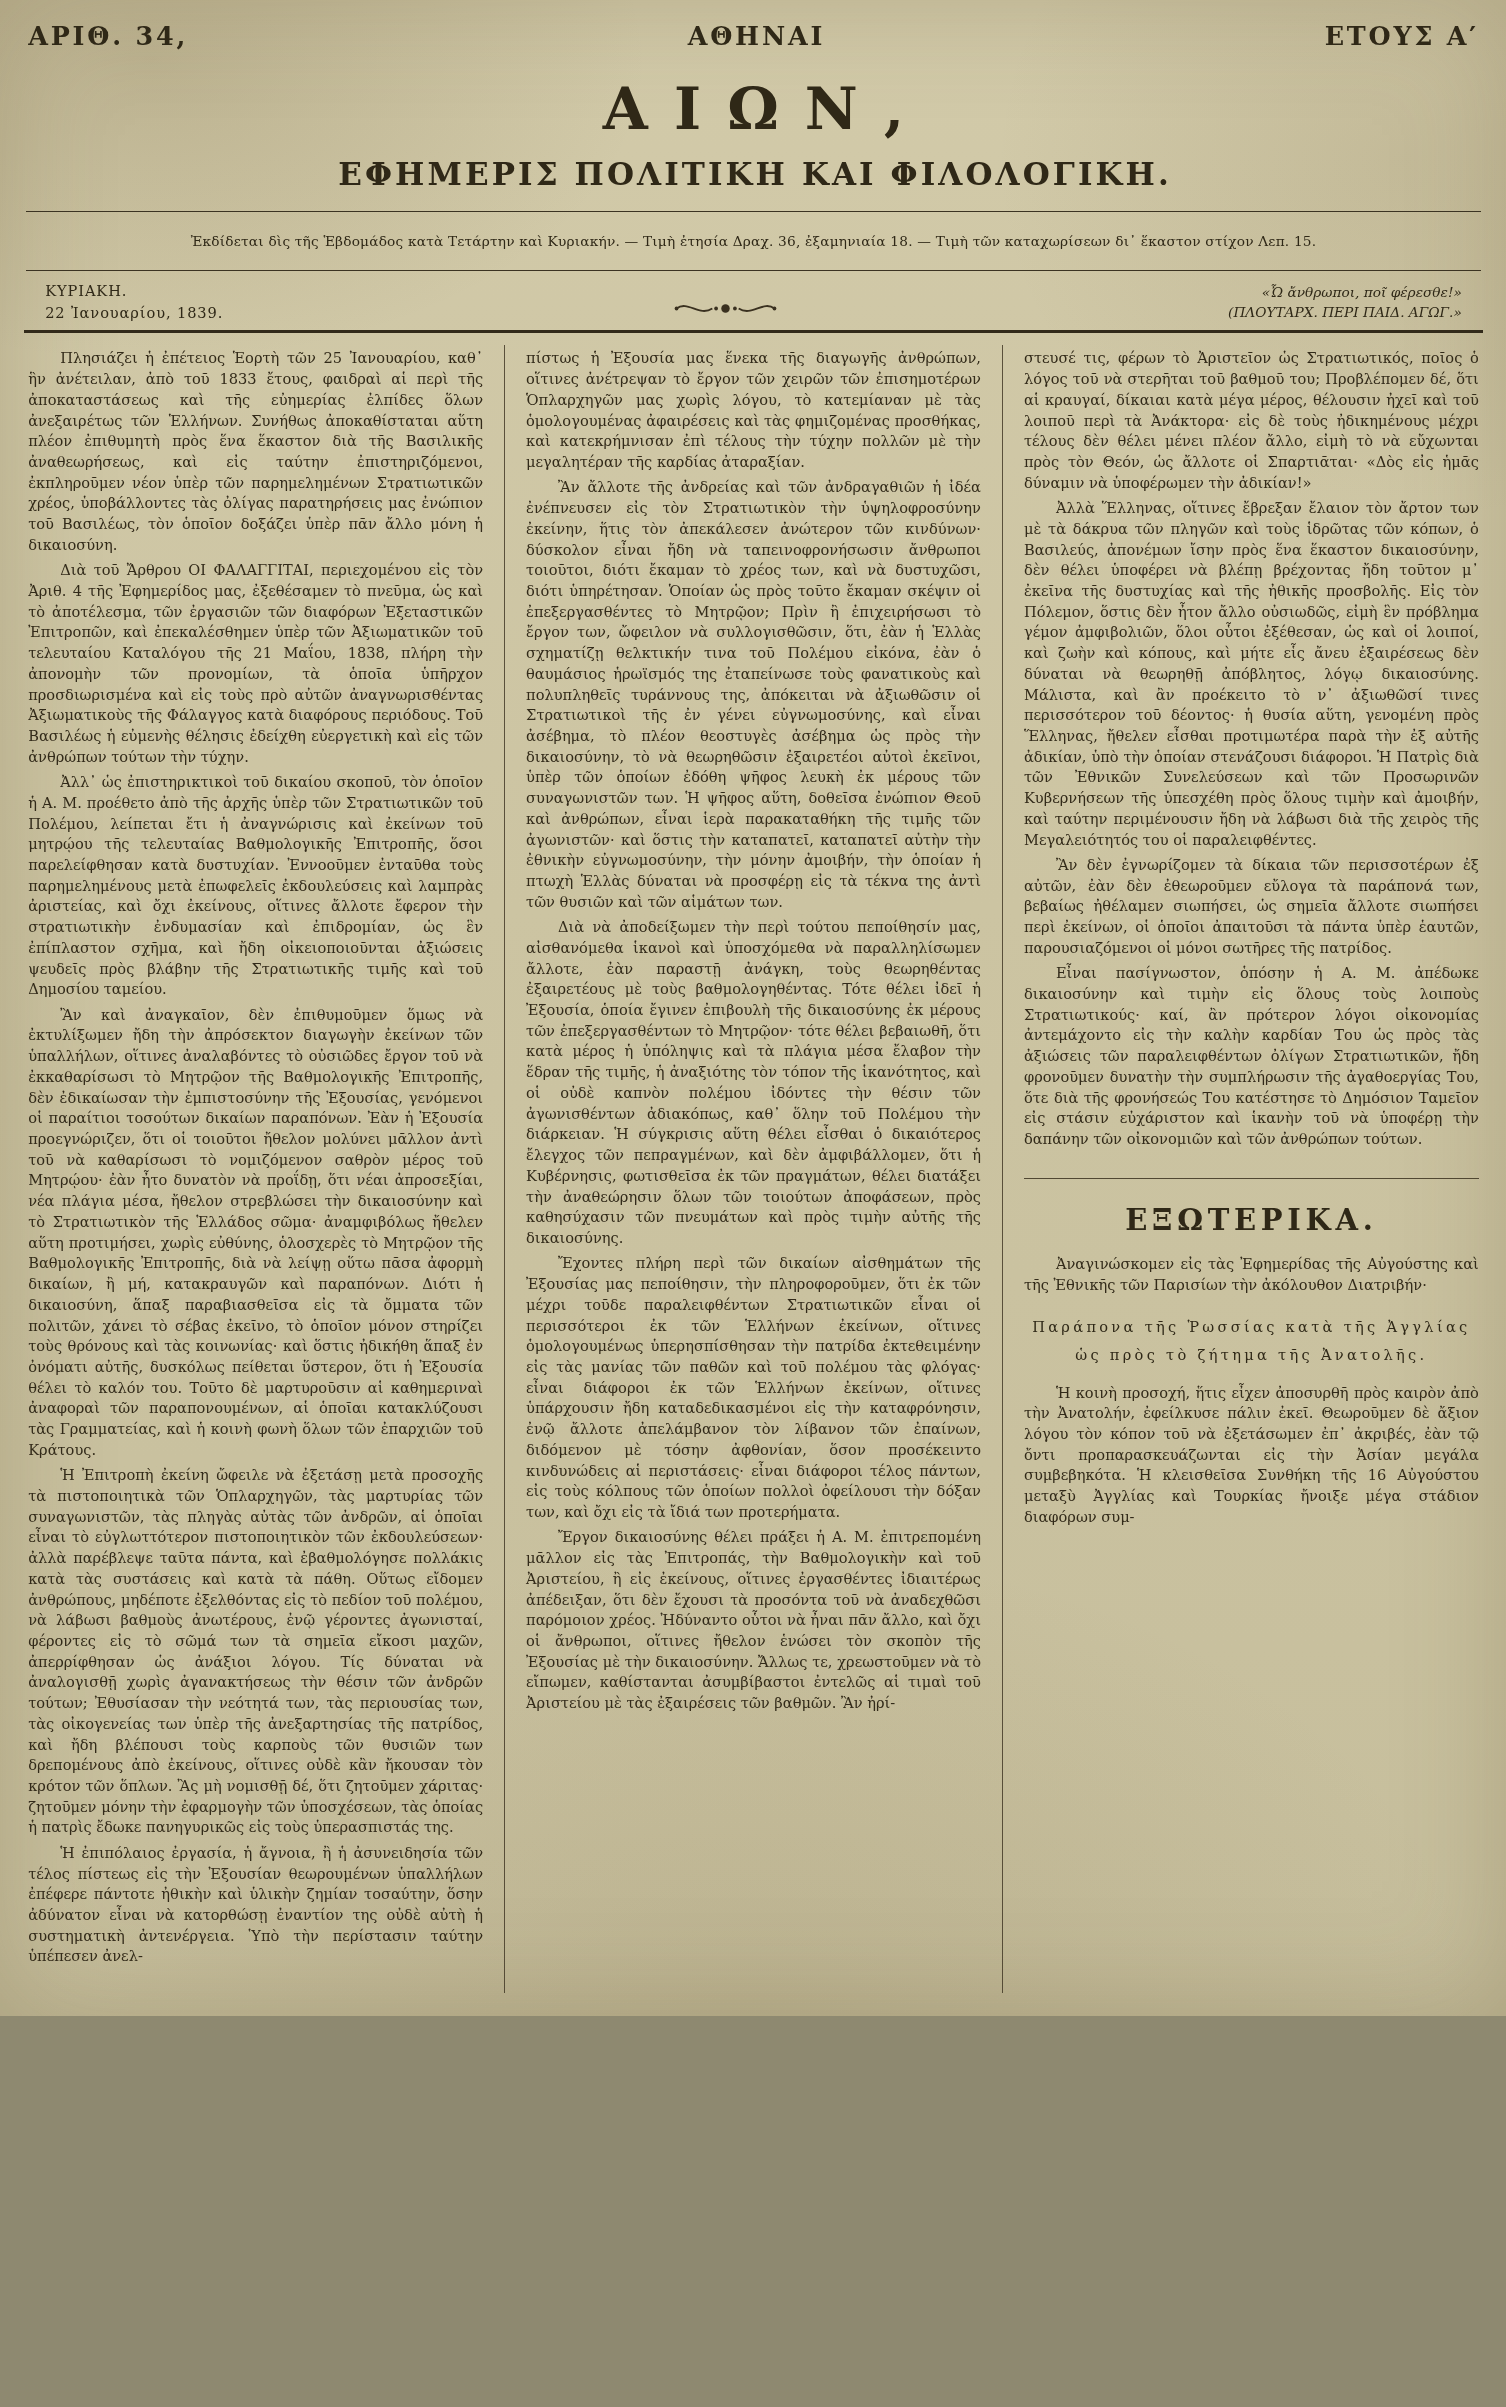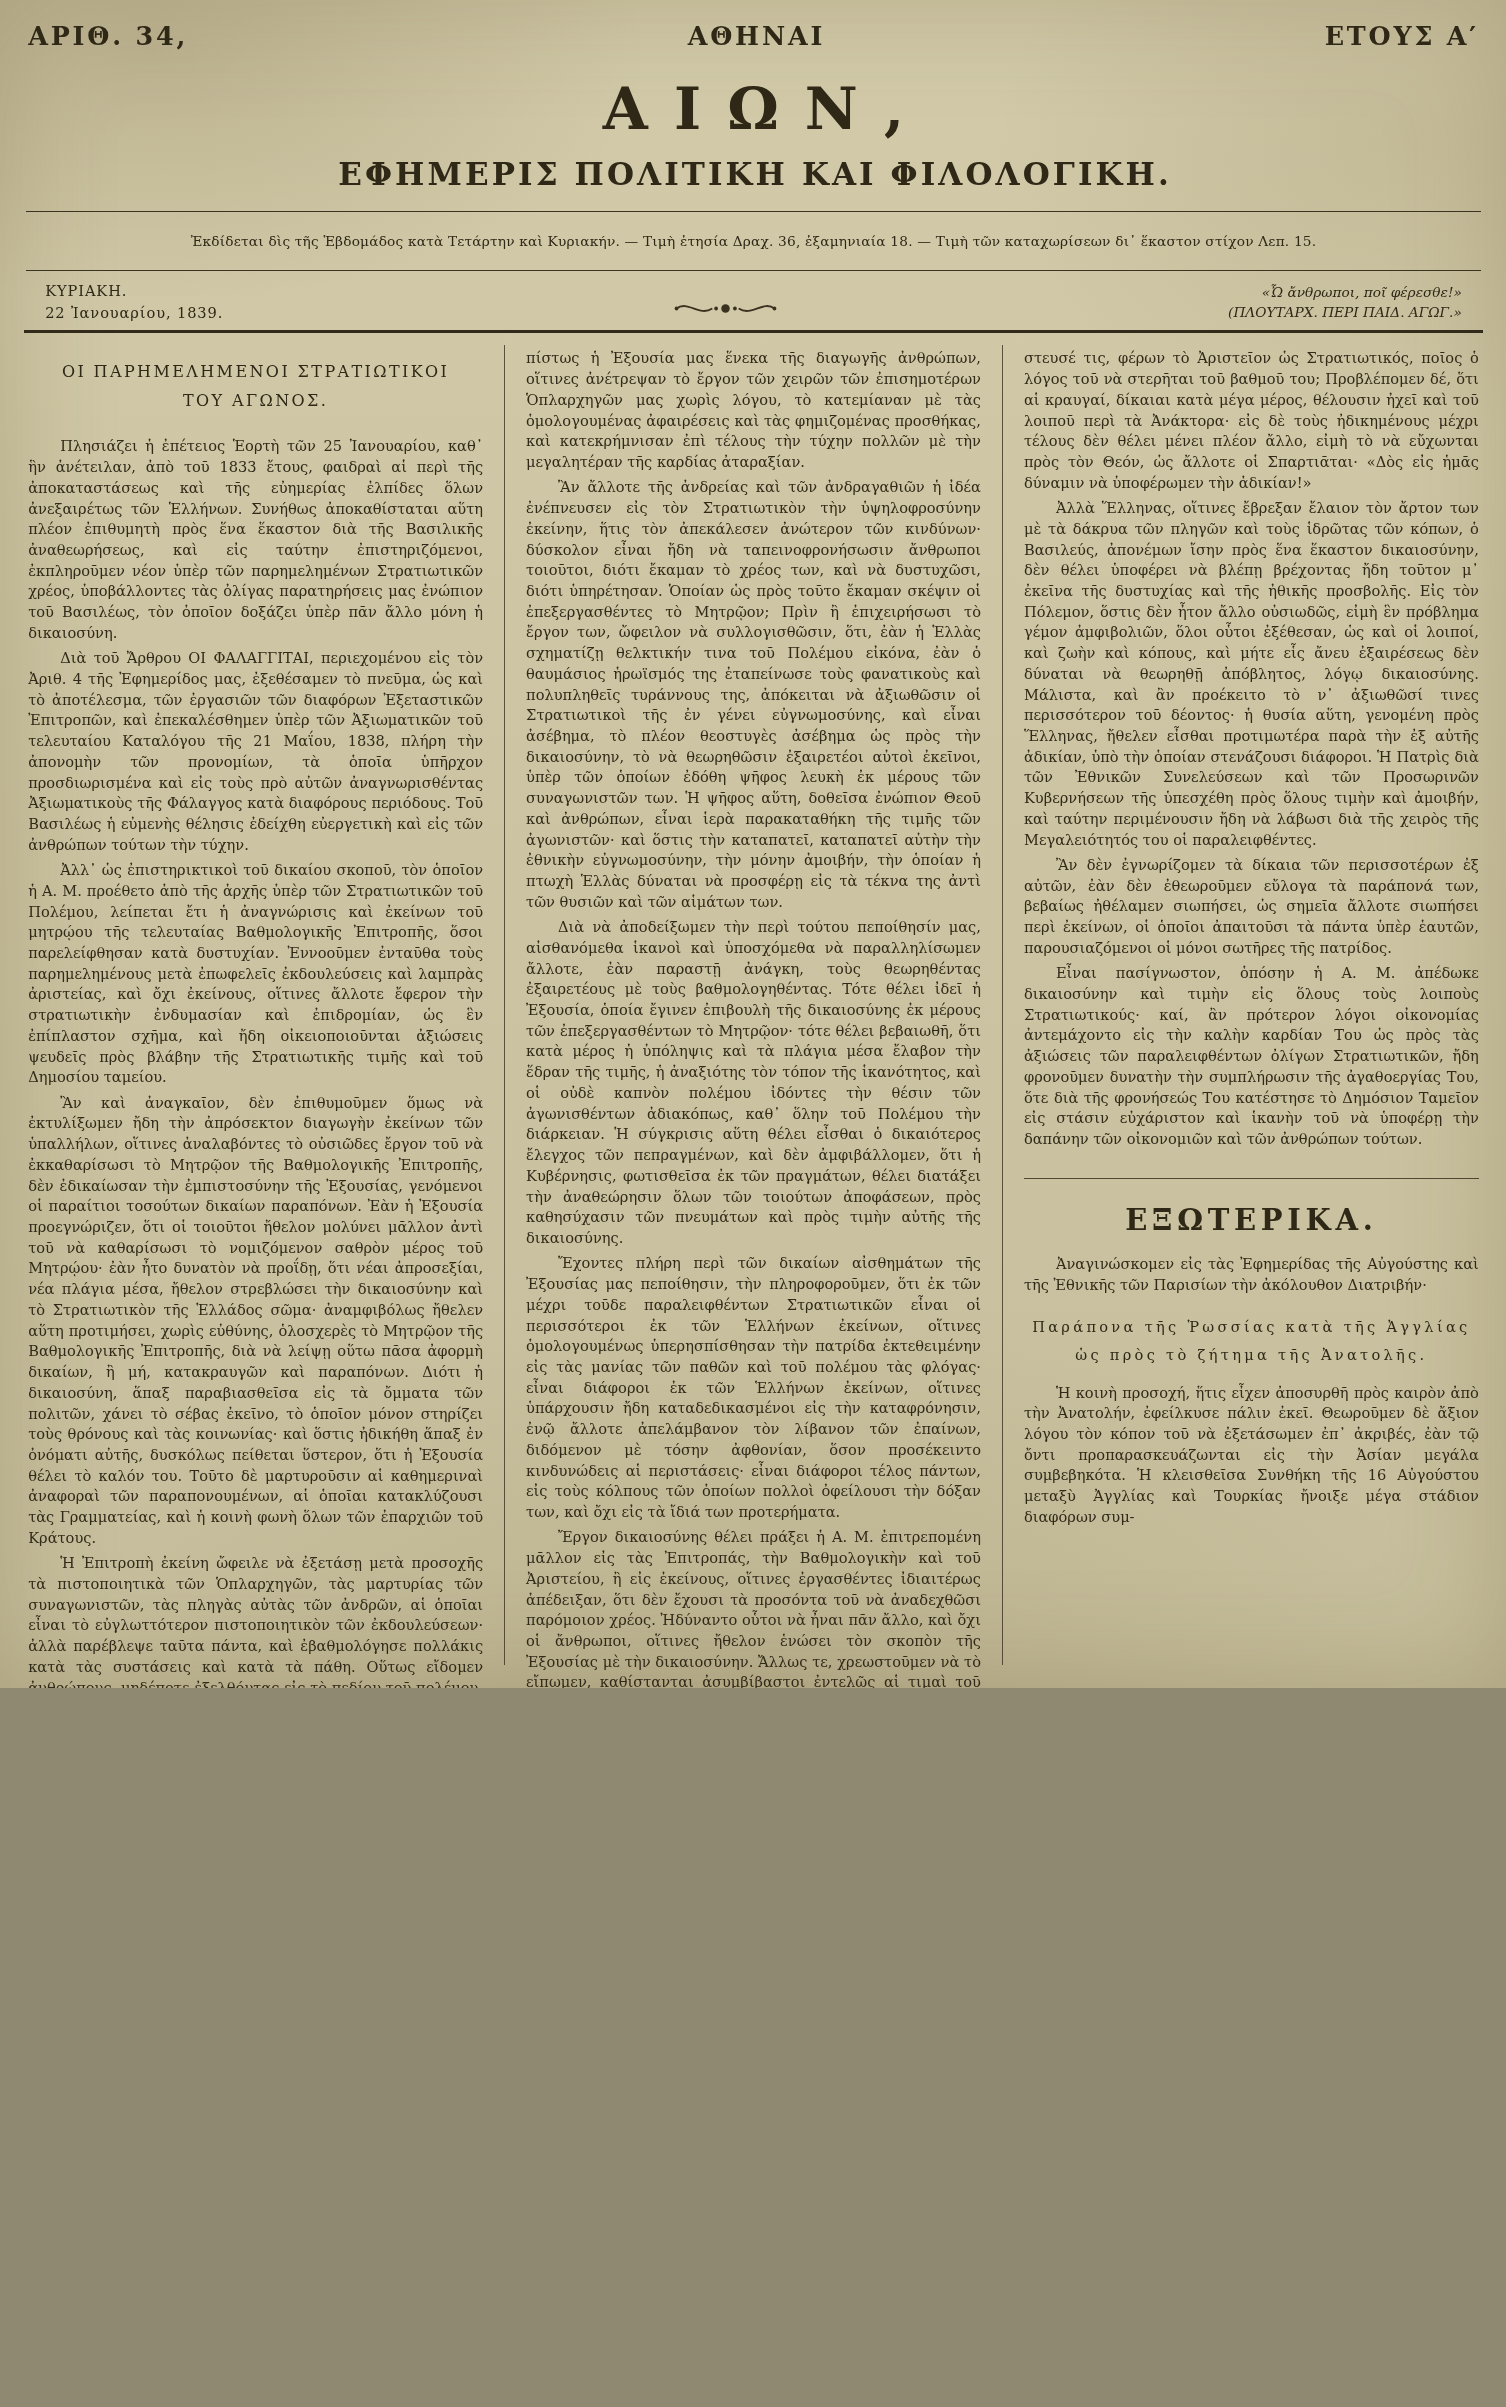--- a/index.html
+++ b/index.html
@@ -1,20 +1,20 @@
 <!DOCTYPE html>
 <html lang="el" style="font-size:15px"><head>
 <meta charset="utf-8">
 <style>
   html, body { margin: 0; padding: 0; }
   body { background: #8e8970; font-family: "DejaVu Serif", "Liberation Serif", serif; }
 
   .page {
     width: 1507px;
-    height: 1688px;
+    height: 2016px;
     box-sizing: border-box;
     padding: 15px 22.6px 22.6px;
     display: flex;
     flex-direction: column;
     color: #2f2817;
     background-color: #cbc3a1;
     background-image:
       radial-gradient(ellipse 55% 25% at 10% 3%, rgba(105,88,50,0.20), transparent 60%),
       radial-gradient(ellipse 45% 30% at 93% 8%, rgba(105,88,50,0.13), transparent 60%),
       radial-gradient(ellipse 70% 35% at 50% 101%, rgba(110,92,55,0.12), transparent 70%),
@@ -166,21 +166,20 @@
         <span>(ΠΛΟΥΤΑΡΧ. ΠΕΡΙ ΠΑΙΔ. ΑΓΩΓ.»</span>
       </div>
     </div>
 
     <div class="rule-heavy"></div>
   </header>
 
   <main class="columns">
 
     <section class="col">
-      <h3 class="article-title">ΟΙ ΠΑΡΗΜΕΛΗΜΕΝΟΙ ΣΤΡΑΤΙΩΤΙΚΟΙ ΤΟΥ ΑΓΩΝΟΣ.</h3>
       <p class="para">Πλησιάζει ἡ ἐπέτειος Ἑορτὴ τῶν 25 Ἰανουαρίου, καθ᾽ ἣν ἀνέτειλαν, ἀπὸ τοῦ 1833 ἔτους, φαιδραὶ αἱ περὶ τῆς ἀποκαταστάσεως καὶ τῆς εὐημερίας ἐλπίδες ὅλων ἀνεξαιρέτως τῶν Ἑλλήνων. Συνήθως ἀποκαθίσταται αὕτη πλέον ἐπιθυμητὴ πρὸς ἕνα ἕκαστον διὰ τῆς Βασιλικῆς ἀναθεωρήσεως, καὶ εἰς ταύτην ἐπιστηριζόμενοι, ἐκπληροῦμεν νέον ὑπὲρ τῶν παρημελημένων Στρατιωτικῶν χρέος, ὑποβάλλοντες τὰς ὀλίγας παρατηρήσεις μας ἐνώπιον τοῦ Βασιλέως, τὸν ὁποῖον δοξάζει ὑπὲρ πᾶν ἄλλο μόνη ἡ δικαιοσύνη.</p>
       <p class="para">Διὰ τοῦ Ἄρθρου ΟΙ ΦΑΛΑΓΓΙΤΑΙ, περιεχομένου εἰς τὸν Ἀριθ. 4 τῆς Ἐφημερίδος μας, ἐξεθέσαμεν τὸ πνεῦμα, ὡς καὶ τὸ ἀποτέλεσμα, τῶν ἐργασιῶν τῶν διαφόρων Ἐξεταστικῶν Ἐπιτροπῶν, καὶ ἐπεκαλέσθημεν ὑπὲρ τῶν Ἀξιωματικῶν τοῦ τελευταίου Καταλόγου τῆς 21 Μαΐου, 1838, πλήρη τὴν ἀπονομὴν τῶν προνομίων, τὰ ὁποῖα ὑπῆρχον προσδιωρισμένα καὶ εἰς τοὺς πρὸ αὐτῶν ἀναγνωρισθέντας Ἀξιωματικοὺς τῆς Φάλαγγος κατὰ διαφόρους περιόδους. Τοῦ Βασιλέως ἡ εὐμενὴς θέλησις ἐδείχθη εὐεργετικὴ καὶ εἰς τῶν ἀνθρώπων τούτων τὴν τύχην.</p>
       <p class="para">Ἀλλ᾽ ὡς ἐπιστηρικτικοὶ τοῦ δικαίου σκοποῦ, τὸν ὁποῖον ἡ Α. Μ. προέθετο ἀπὸ τῆς ἀρχῆς ὑπὲρ τῶν Στρατιωτικῶν τοῦ Πολέμου, λείπεται ἔτι ἡ ἀναγνώρισις καὶ ἐκείνων τοῦ μητρῴου τῆς τελευταίας Βαθμολογικῆς Ἐπιτροπῆς, ὅσοι παρελείφθησαν κατὰ δυστυχίαν. Ἐννοοῦμεν ἐνταῦθα τοὺς παρημελημένους μετὰ ἐπωφελεῖς ἐκδουλεύσεις καὶ λαμπρὰς ἀριστείας, καὶ ὄχι ἐκείνους, οἵτινες ἄλλοτε ἔφερον τὴν στρατιωτικὴν ἐνδυμασίαν καὶ ἐπιδρομίαν, ὡς ἓν ἐπίπλαστον σχῆμα, καὶ ἤδη οἰκειοποιοῦνται ἀξιώσεις ψευδεῖς πρὸς βλάβην τῆς Στρατιωτικῆς τιμῆς καὶ τοῦ Δημοσίου ταμείου.</p>
       <p class="para">Ἂν καὶ ἀναγκαῖον, δὲν ἐπιθυμοῦμεν ὅμως νὰ ἐκτυλίξωμεν ἤδη τὴν ἀπρόσεκτον διαγωγὴν ἐκείνων τῶν ὑπαλλήλων, οἵτινες ἀναλαβόντες τὸ οὐσιῶδες ἔργον τοῦ νὰ ἐκκαθαρίσωσι τὸ Μητρῷον τῆς Βαθμολογικῆς Ἐπιτροπῆς, δὲν ἐδικαίωσαν τὴν ἐμπιστοσύνην τῆς Ἐξουσίας, γενόμενοι οἱ παραίτιοι τοσούτων δικαίων παραπόνων. Ἐὰν ἡ Ἐξουσία προεγνώριζεν, ὅτι οἱ τοιοῦτοι ἤθελον μολύνει μᾶλλον ἀντὶ τοῦ νὰ καθαρίσωσι τὸ νομιζόμενον σαθρὸν μέρος τοῦ Μητρῴου· ἐὰν ἦτο δυνατὸν νὰ προΐδῃ, ὅτι νέαι ἀπροσεξίαι, νέα πλάγια μέσα, ἤθελον στρεβλώσει τὴν δικαιοσύνην καὶ τὸ Στρατιωτικὸν τῆς Ἑλλάδος σῶμα· ἀναμφιβόλως ἤθελεν αὕτη προτιμήσει, χωρὶς εὐθύνης, ὁλοσχερὲς τὸ Μητρῷον τῆς Βαθμολογικῆς Ἐπιτροπῆς, διὰ νὰ λείψῃ οὕτω πᾶσα ἀφορμὴ δικαίων, ἢ μή, κατακραυγῶν καὶ παραπόνων. Διότι ἡ δικαιοσύνη, ἅπαξ παραβιασθεῖσα εἰς τὰ ὄμματα τῶν πολιτῶν, χάνει τὸ σέβας ἐκεῖνο, τὸ ὁποῖον μόνον στηρίζει τοὺς θρόνους καὶ τὰς κοινωνίας· καὶ ὅστις ἠδικήθη ἅπαξ ἐν ὀνόματι αὐτῆς, δυσκόλως πείθεται ὕστερον, ὅτι ἡ Ἐξουσία θέλει τὸ καλόν του. Τοῦτο δὲ μαρτυροῦσιν αἱ καθημεριναὶ ἀναφοραὶ τῶν παραπονουμένων, αἱ ὁποῖαι κατακλύζουσι τὰς Γραμματείας, καὶ ἡ κοινὴ φωνὴ ὅλων τῶν ἐπαρχιῶν τοῦ Κράτους.</p>
       <p class="para">Ἡ Ἐπιτροπὴ ἐκείνη ὤφειλε νὰ ἐξετάσῃ μετὰ προσοχῆς τὰ πιστοποιητικὰ τῶν Ὁπλαρχηγῶν, τὰς μαρτυρίας τῶν συναγωνιστῶν, τὰς πληγὰς αὐτὰς τῶν ἀνδρῶν, αἱ ὁποῖαι εἶναι τὸ εὐγλωττότερον πιστοποιητικὸν τῶν ἐκδουλεύσεων· ἀλλὰ παρέβλεψε ταῦτα πάντα, καὶ ἐβαθμολόγησε πολλάκις κατὰ τὰς συστάσεις καὶ κατὰ τὰ πάθη. Οὕτως εἴδομεν ἀνθρώπους, μηδέποτε ἐξελθόντας εἰς τὸ πεδίον τοῦ πολέμου, νὰ λάβωσι βαθμοὺς ἀνωτέρους, ἐνῷ γέροντες ἀγωνισταί, φέροντες εἰς τὸ σῶμά των τὰ σημεῖα εἴκοσι μαχῶν, ἀπερρίφθησαν ὡς ἀνάξιοι λόγου. Τίς δύναται νὰ ἀναλογισθῇ χωρὶς ἀγανακτήσεως τὴν θέσιν τῶν ἀνδρῶν τούτων; Ἐθυσίασαν τὴν νεότητά των, τὰς περιουσίας των, τὰς οἰκογενείας των ὑπὲρ τῆς ἀνεξαρτησίας τῆς πατρίδος, καὶ ἤδη βλέπουσι τοὺς καρποὺς τῶν θυσιῶν των δρεπομένους ἀπὸ ἐκείνους, οἵτινες οὐδὲ κἂν ἤκουσαν τὸν κρότον τῶν ὅπλων. Ἂς μὴ νομισθῇ δέ, ὅτι ζητοῦμεν χάριτας· ζητοῦμεν μόνην τὴν ἐφαρμογὴν τῶν ὑποσχέσεων, τὰς ὁποίας ἡ πατρὶς ἔδωκε πανηγυρικῶς εἰς τοὺς ὑπερασπιστάς της.</p>
       <p class="para">Ἡ ἐπιπόλαιος ἐργασία, ἡ ἄγνοια, ἢ ἡ ἀσυνειδησία τῶν τέλος πίστεως εἰς τὴν Ἐξουσίαν θεωρουμένων ὑπαλλήλων ἐπέφερε πάντοτε ἠθικὴν καὶ ὑλικὴν ζημίαν τοσαύτην, ὅσην ἀδύνατον εἶναι νὰ κατορθώσῃ ἐναντίον της οὐδὲ αὐτὴ ἡ συστηματικὴ ἀντενέργεια. Ὑπὸ τὴν περίστασιν ταύτην ὑπέπεσεν ἀνελ-</p>
     </section>
 
     <section class="col col-mid">
       <p class="para noindent">πίστως ἡ Ἐξουσία μας ἕνεκα τῆς διαγωγῆς ἀνθρώπων, οἵτινες ἀνέτρεψαν τὸ ἔργον τῶν χειρῶν τῶν ἐπισημοτέρων Ὁπλαρχηγῶν μας χωρὶς λόγου, τὸ κατεμίαναν μὲ τὰς ὁμολογουμένας ἀφαιρέσεις καὶ τὰς φημιζομένας προσθήκας, καὶ κατεκρήμνισαν ἐπὶ τέλους τὴν τύχην πολλῶν μὲ τὴν μεγαλητέραν τῆς καρδίας ἀταραξίαν.</p>

